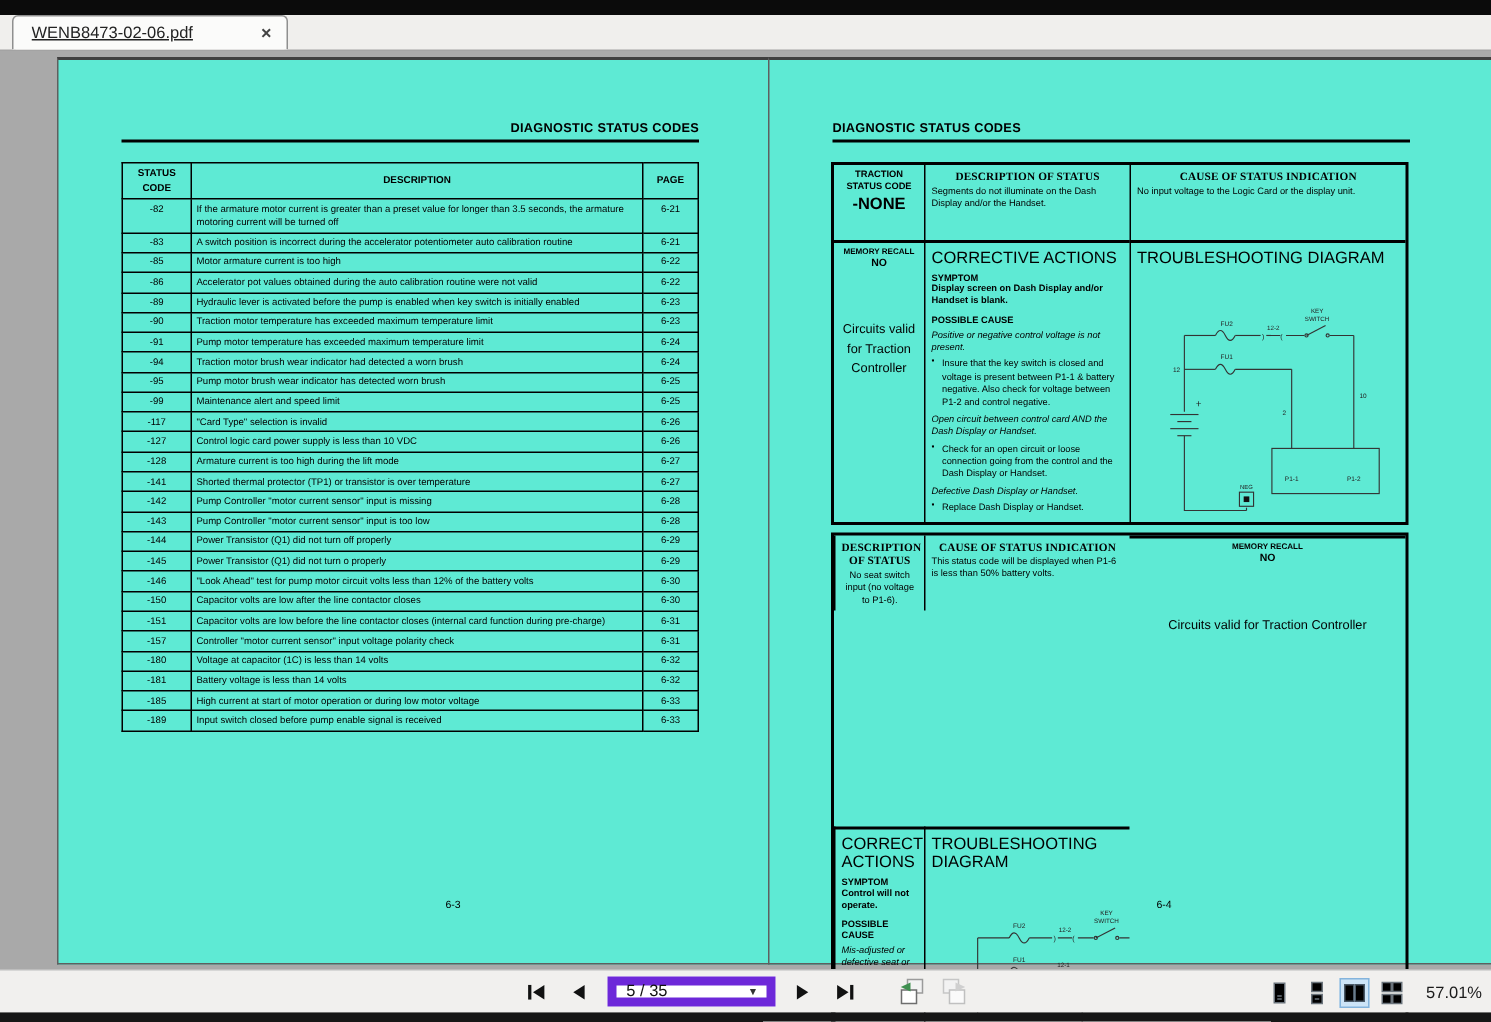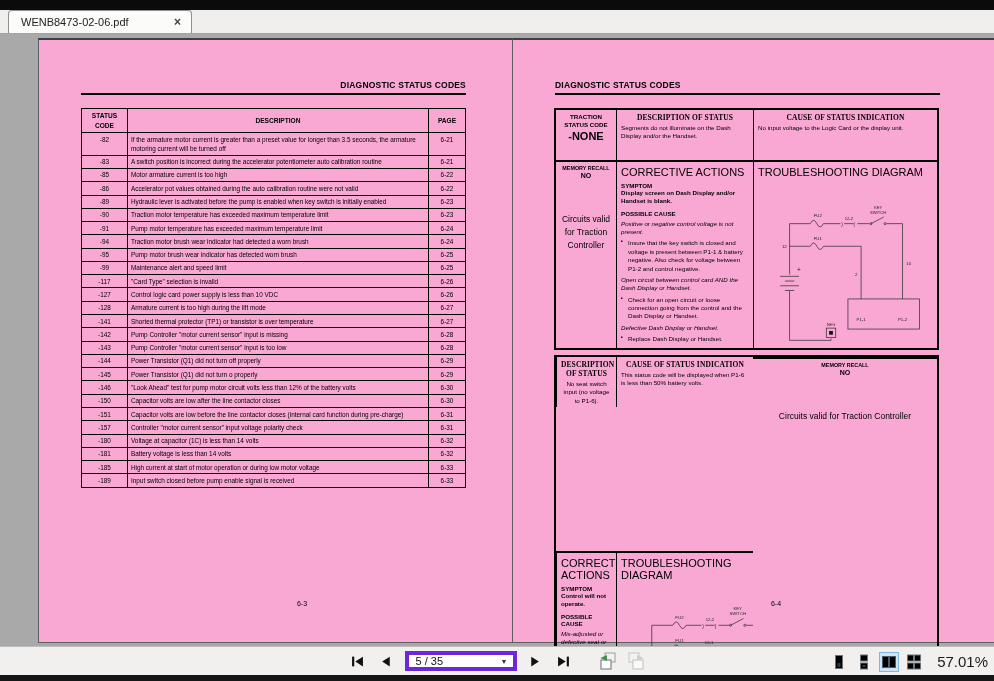--- a/index.html
+++ b/index.html
@@ -4,25 +4,25 @@
 <style>
   * { margin:0; padding:0; box-sizing:border-box; }
   html,body { width:994px; height:681px; overflow:hidden; }
   body { font-family:"Liberation Sans","DejaVu Sans",sans-serif; background:#a9a9a9; }
   .screen { position:relative; width:994px; height:681px; }
 
   
   .strip-top { position:absolute; left:0; top:0; width:994px; height:10px; background:#0b0b0b; }
   .tabbar { position:absolute; left:0; top:10px; width:994px; height:24px; background:#f0efed; border-bottom:1px solid #a3a3a3; }
   .tab { position:absolute; left:8px; bottom:0; width:184px; height:23px; background:#fbfbfa; border:1px solid #8f8f8f; border-bottom:none; border-radius:4px 4px 0 0; display:flex; align-items:center; padding:0 8px 0 12px; font-size:11px; color:#222; }
-  .tab-title { flex:1; overflow:hidden; white-space:nowrap; }
+  .tab-title { flex:1; overflow:hidden; white-space:nowrap;text-decoration:underline; }
   .tab-close { color:#444; font-size:12px; font-weight:bold; cursor:pointer; padding:0 2px; }
 
   .viewer { position:absolute; left:0; top:35px; width:994px; height:611px; background:#a9a9a9; }
-  .page { position:absolute; top:3px; width:528px; height:605px; background:#f9a8d4; border:1px solid #5f5f5f; border-top:2px solid #3f3f3f; }
+  .page { position:absolute; top:3px; width:528px; height:605px; background:#5eead4; border:1px solid #5f5f5f; border-top:2px solid #3f3f3f; }
   .page-left { left:38px; }
   .page-right { left:512px; }
 
   
   .pg-header { position:absolute; left:42px; top:40px; width:385px; border-bottom:2px solid #000; padding-bottom:3px; font-size:8.5px; font-weight:bold; color:#000; letter-spacing:.2px; }
   .pg-header.right-align { text-align:right; }
   .pg-footer { position:absolute; left:0; top:560px; width:100%; text-align:center; font-size:7px; color:#000; }
 
   
   table.codes { position:absolute; left:42px; top:68px; width:385px; border-collapse:collapse; font-size:6.4px; line-height:1.45; color:#000; }
@@ -64,28 +64,28 @@
   .diagram-wrap { text-align:center; }
   .diagram-svg { margin-top:4px; }
   .diagram-svg path, .diagram-svg line, .diagram-svg rect, .diagram-svg circle { stroke:#333; fill:none; stroke-width:0.8; }
   .diagram-svg rect.neg-fill { fill:#111; stroke:none; }
   .diagram-svg text { fill:#222; stroke:none; font-family:"Liberation Sans",sans-serif; }
 
   
   .toolbar { position:absolute; left:0; top:646px; width:994px; height:29px; background:#f1f0ee; border-top:1px solid #bdbdbd; display:flex; align-items:center; justify-content:center; }
   .nav-cluster { display:flex; align-items:center; gap:7px; }
   .tb-btn { width:22px; height:22px; display:flex; align-items:center; justify-content:center; cursor:pointer; background:transparent; border:none; }
-  .page-box { width:112px; height:20px; background:#fff; border:4px solid #6d28d9; display:flex; align-items:center; font-size:11px; color:#111; padding:0 5px 0 7px; cursor:pointer; }
+  .page-box { width:112px; height:20px; background:#fff; border:6px solid #6d28d9; display:flex; align-items:center; font-size:11px; color:#111; padding:0 5px 0 7px; cursor:pointer; }
   .page-box .val { flex:1; }
   .page-box .caret { font-size:7px; color:#333; }
   .history-icons { display:flex; align-items:center; gap:8px; margin-left:14px; }
   .right-cluster { position:absolute; right:6px; top:0; height:29px; display:flex; align-items:center; gap:5px; }
   .layout-btn { width:20px; height:20px; display:flex; align-items:center; justify-content:center; cursor:pointer; border:1px solid transparent; background:transparent; }
   .layout-btn.selected { background:#cce4f7; border:1px solid #84b4dc; }
-  .zoom-label { font-size:15px; color:#1a1a1a; margin-left:8px; white-space:nowrap; }
+  .zoom-label { font-size:11px; color:#1a1a1a; margin-left:8px; white-space:nowrap; }
   .strip-bottom { position:absolute; left:0; top:675px; width:994px; height:6px; background:#161616; }
 </style>
 </head>
 <body>
 
 <div class="screen">
 
   <div class="strip-top"></div>
 
   <div class="tabbar">

